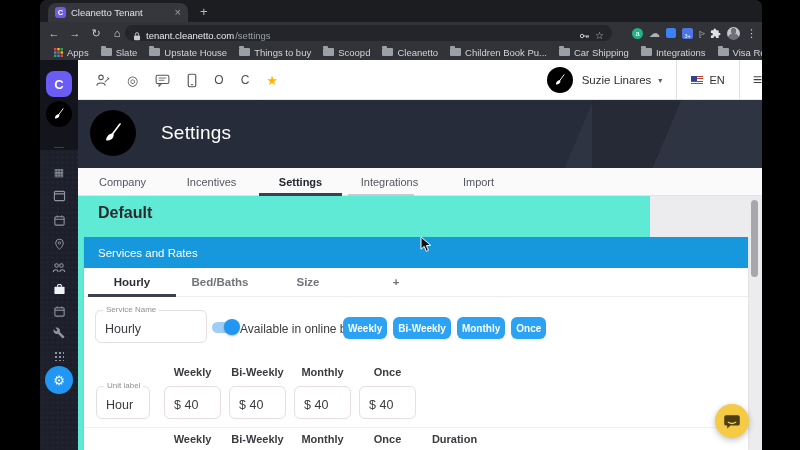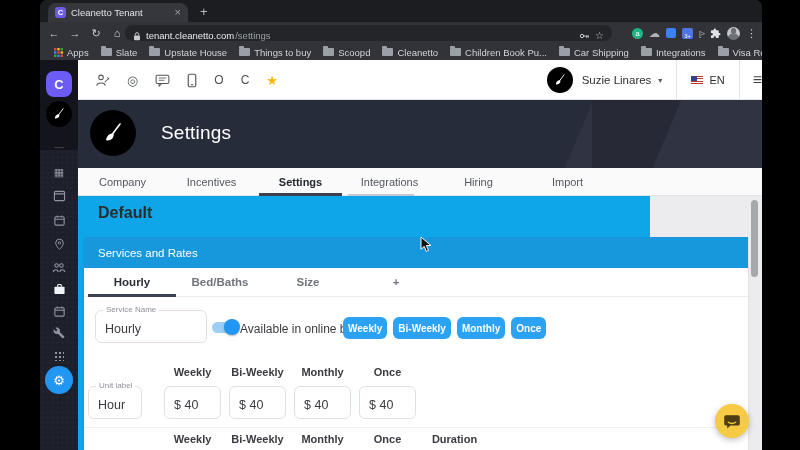--- a/index.html
+++ b/index.html
@@ -91,21 +91,21 @@
             display:flex;align-items:center;justify-content:center;}
   .hdr-title{position:absolute;left:83px;top:22px;color:#ffffff;font-size:19px;font-weight:500;letter-spacing:.2px;}
   
   .main-tabs{height:28px;background:#fafafb;border-bottom:1px solid #e3e3e6;display:flex;box-sizing:border-box;}
   .mtab{width:89px;flex:none;display:flex;align-items:center;justify-content:center;font-size:11px;
         color:#53565e;position:relative;}
   .mtab.active{color:#23262f;font-weight:bold;}
   .mtab.active::after{content:"";position:absolute;left:3px;right:3px;bottom:-1px;height:3px;background:#3c4152;}
   .mtab.ghost::after{content:"";position:absolute;left:3px;right:20px;bottom:-1px;height:2px;background:#c6c9d0;}
   
-  .content{position:absolute;left:0;top:136px;width:572px;height:254px;background:#0ea5e9;}
+  .content{position:absolute;left:0;top:136px;width:572px;height:254px;background:#5eead4;}
   .section-title{position:absolute;left:20px;top:8px;font-size:16px;font-weight:bold;color:#2b2b2f;}
   .card{position:absolute;left:6px;top:41px;width:664px;height:213px;background:#fff;
         box-shadow:0 1px 2px rgba(0,0,0,0.10);overflow:hidden;}
   .banner{height:31px;background:#1798dc;color:#fff;font-size:11.5px;display:flex;align-items:center;
           padding-left:14px;}
   .card-tabs{height:28px;border-bottom:1px solid #ececef;display:flex;padding-left:4px;}
   .ctab{width:88px;flex:none;display:flex;align-items:center;justify-content:center;font-size:11.5px;
         color:#71747c;position:relative;font-weight:bold;}
   .ctab.active{color:#2c2e36;font-weight:bold;}
   .ctab.active::after{content:"";position:absolute;left:0;right:0;bottom:-1px;height:3px;background:#3b4052;}
@@ -118,21 +118,21 @@
   .f-service{left:11px;top:73px;width:112px;height:33px;}
   .toggle{position:absolute;left:128px;top:85px;width:26px;height:11px;border-radius:6px;background:#9ecdf5;}
   .toggle::after{content:"";position:absolute;right:-2px;top:-3px;width:16px;height:16px;border-radius:50%;
                  background:#2196f3;box-shadow:0 1px 2px rgba(0,0,0,0.3);}
   .ob-label{position:absolute;left:156px;top:85px;font-size:12px;color:#3b3b40;}
   .freq{position:absolute;left:259px;top:80px;display:flex;gap:6px;}
   .freq button{height:22px;border:none;border-radius:6px;background:#2ca2f5;color:#fff;font-size:10px;
                font-weight:bold;padding:0 5px;font-family:"Liberation Sans",sans-serif;}
   .col-h{position:absolute;width:57px;text-align:center;font-size:11px;font-weight:bold;color:#3a3a40;}
   .row2 .col-h{top:129px;}
-  .f-unit{left:4px;top:149px;width:54px;height:33px;padding-left:6px;}
+  .f-unit{left:12px;top:149px;width:54px;height:33px;padding-left:6px;}
   .f-rate{top:149px;width:57px;height:33px;}
   .divider{position:absolute;left:0;right:0;top:190px;height:1px;background:#f1f0f3;}
   .row3 .col-h{top:196px;}
   
   .scroll-thumb{position:absolute;left:673px;top:140px;width:7px;height:77px;background:#a6a8ab;border-radius:4px;}
   .intercom{position:absolute;left:715px;top:404px;width:34px;height:34px;border-radius:50%;background:#f5ca45;
             box-shadow:0 2px 6px rgba(0,0,0,0.25);display:flex;align-items:center;justify-content:center;}
   .cursor{position:absolute;left:420px;top:236px;}
   svg{display:block;}
 </style>
@@ -364,23 +364,20 @@
         <div class="mtab">
             <span>Incentives</span>
           </div>
         <div class="mtab active">
             <span>Settings</span>
           </div>
         <div class="mtab ghost">
             <span>Integrations</span>
           </div>
         <div class="mtab">
-            <span>Hiring</span>
-          </div>
-        <div class="mtab">
             <span>Import</span>
           </div>
       </div>
 
       <div class="content">
         <div class="section-title">Default</div>
 
         <div class="card">
           <div class="banner">Services and Rates</div>
 

